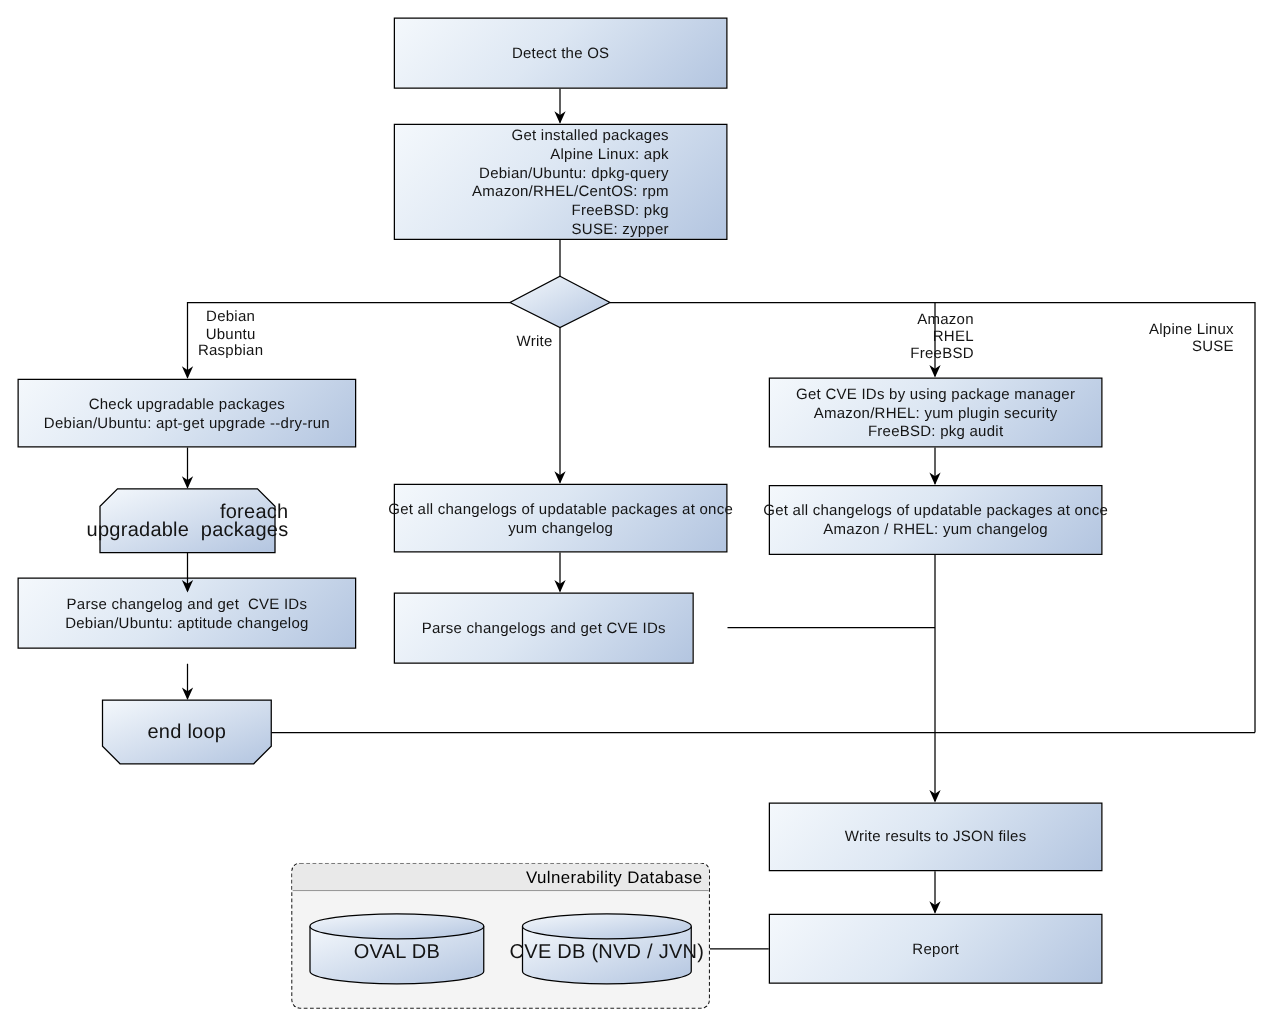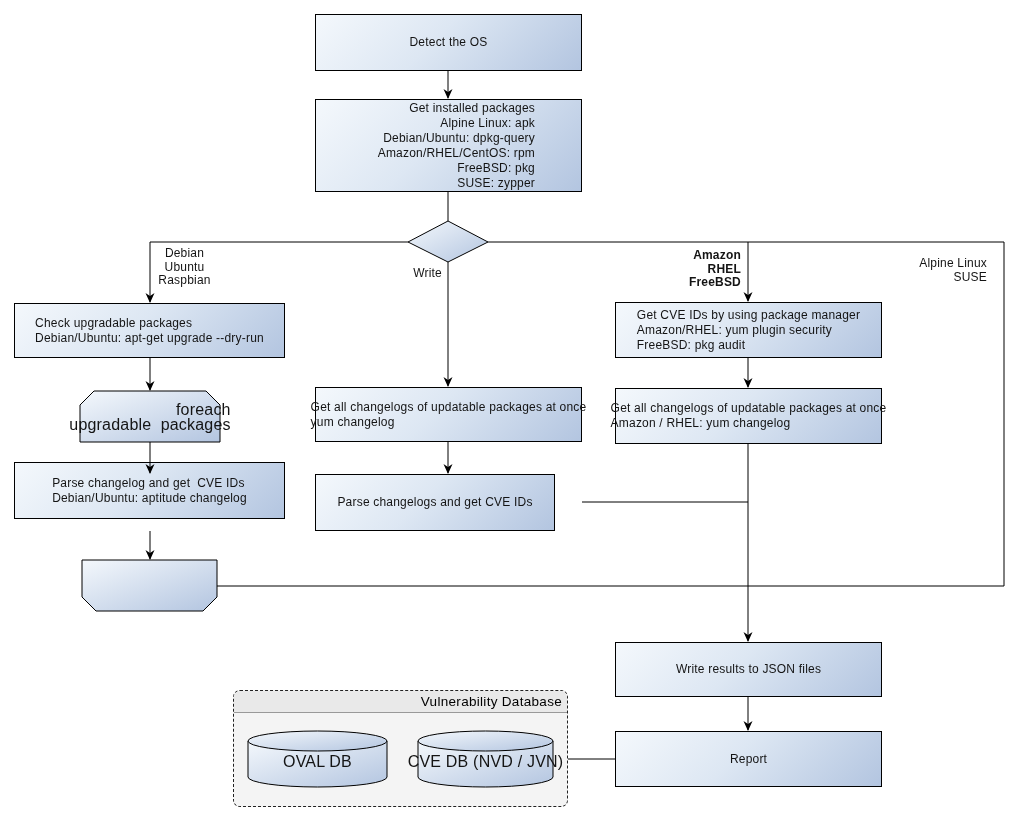--- a/index.html
+++ b/index.html
@@ -6,21 +6,21 @@
   #canvas{
     position:relative; width:1019px; height:823px; overflow:hidden;
     background:#ffffff; font-family:"Liberation Sans", sans-serif; color:#141414;
   }
   .node{
     position:absolute; box-sizing:border-box; border:1px solid #000;
     background:linear-gradient(135deg,#f4f8fc 0%,#dde7f3 45%,#b3c5e0 100%);
     display:flex; align-items:center; justify-content:center;
     font-size:12px; line-height:15px; letter-spacing:0.2px; z-index:1;
   }
-  .node .label{white-space:pre; text-align:left;}
+  .node .label{white-space:pre; text-align:center;}
   .node.align-right{justify-content:flex-end;}
   .node.align-right .label{text-align:right; padding-right:46px;}
   .shape-label{
     position:absolute; display:flex; align-items:center; justify-content:center;
     font-size:16px; line-height:15px; letter-spacing:0.2px;
     white-space:pre; text-align:right; z-index:3;
   }
   .branch-label{
     position:absolute; font-size:12px; line-height:13.5px; letter-spacing:0.2px;
     white-space:pre; z-index:3;
@@ -156,31 +156,32 @@
 
     <g>
       <path d="M418 741 L418 777 A67.5 10 0 0 0 553 777 L553 741" fill="url(#shapeGrad)" stroke="#000" stroke-width="1"></path>
       <ellipse cx="485.5" cy="741" rx="67.5" ry="10" fill="url(#shapeGrad)" stroke="#000" stroke-width="1"></ellipse>
     </g>
   </svg>
 
   <div class="shape-label" style="left:80px;top:391px;width:140px;height:51px;">foreach
 upgradable  packages</div>
 
+  <div class="shape-label" style="left:82px;top:560px;width:135px;height:51px;">end loop</div>
 
   <div class="shape-label" style="left:248px;top:746px;width:139px;height:30px;">OVAL DB</div>
 
   <div class="shape-label" style="left:418px;top:746px;width:135px;height:30px;">CVE DB (NVD / JVN)</div>
 
   <div class="branch-label center" style="left:148px;top:247px;width:73px;">Debian
 Ubuntu
 Raspbian</div>
 
   <div class="branch-label right" style="left:377px;top:267px;width:65px;">Write</div>
 
-  <div class="branch-label right" style="left:655px;top:249px;width:86px;font-weight:bold;">Amazon
+  <div class="branch-label right" style="left:693px;top:249px;width:86px;">Amazon
 RHEL
 FreeBSD</div>
 
   <div class="branch-label right" style="left:875px;top:257px;width:112px;">Alpine Linux
 SUSE</div>
 
 </div>
 
 </body></html>

